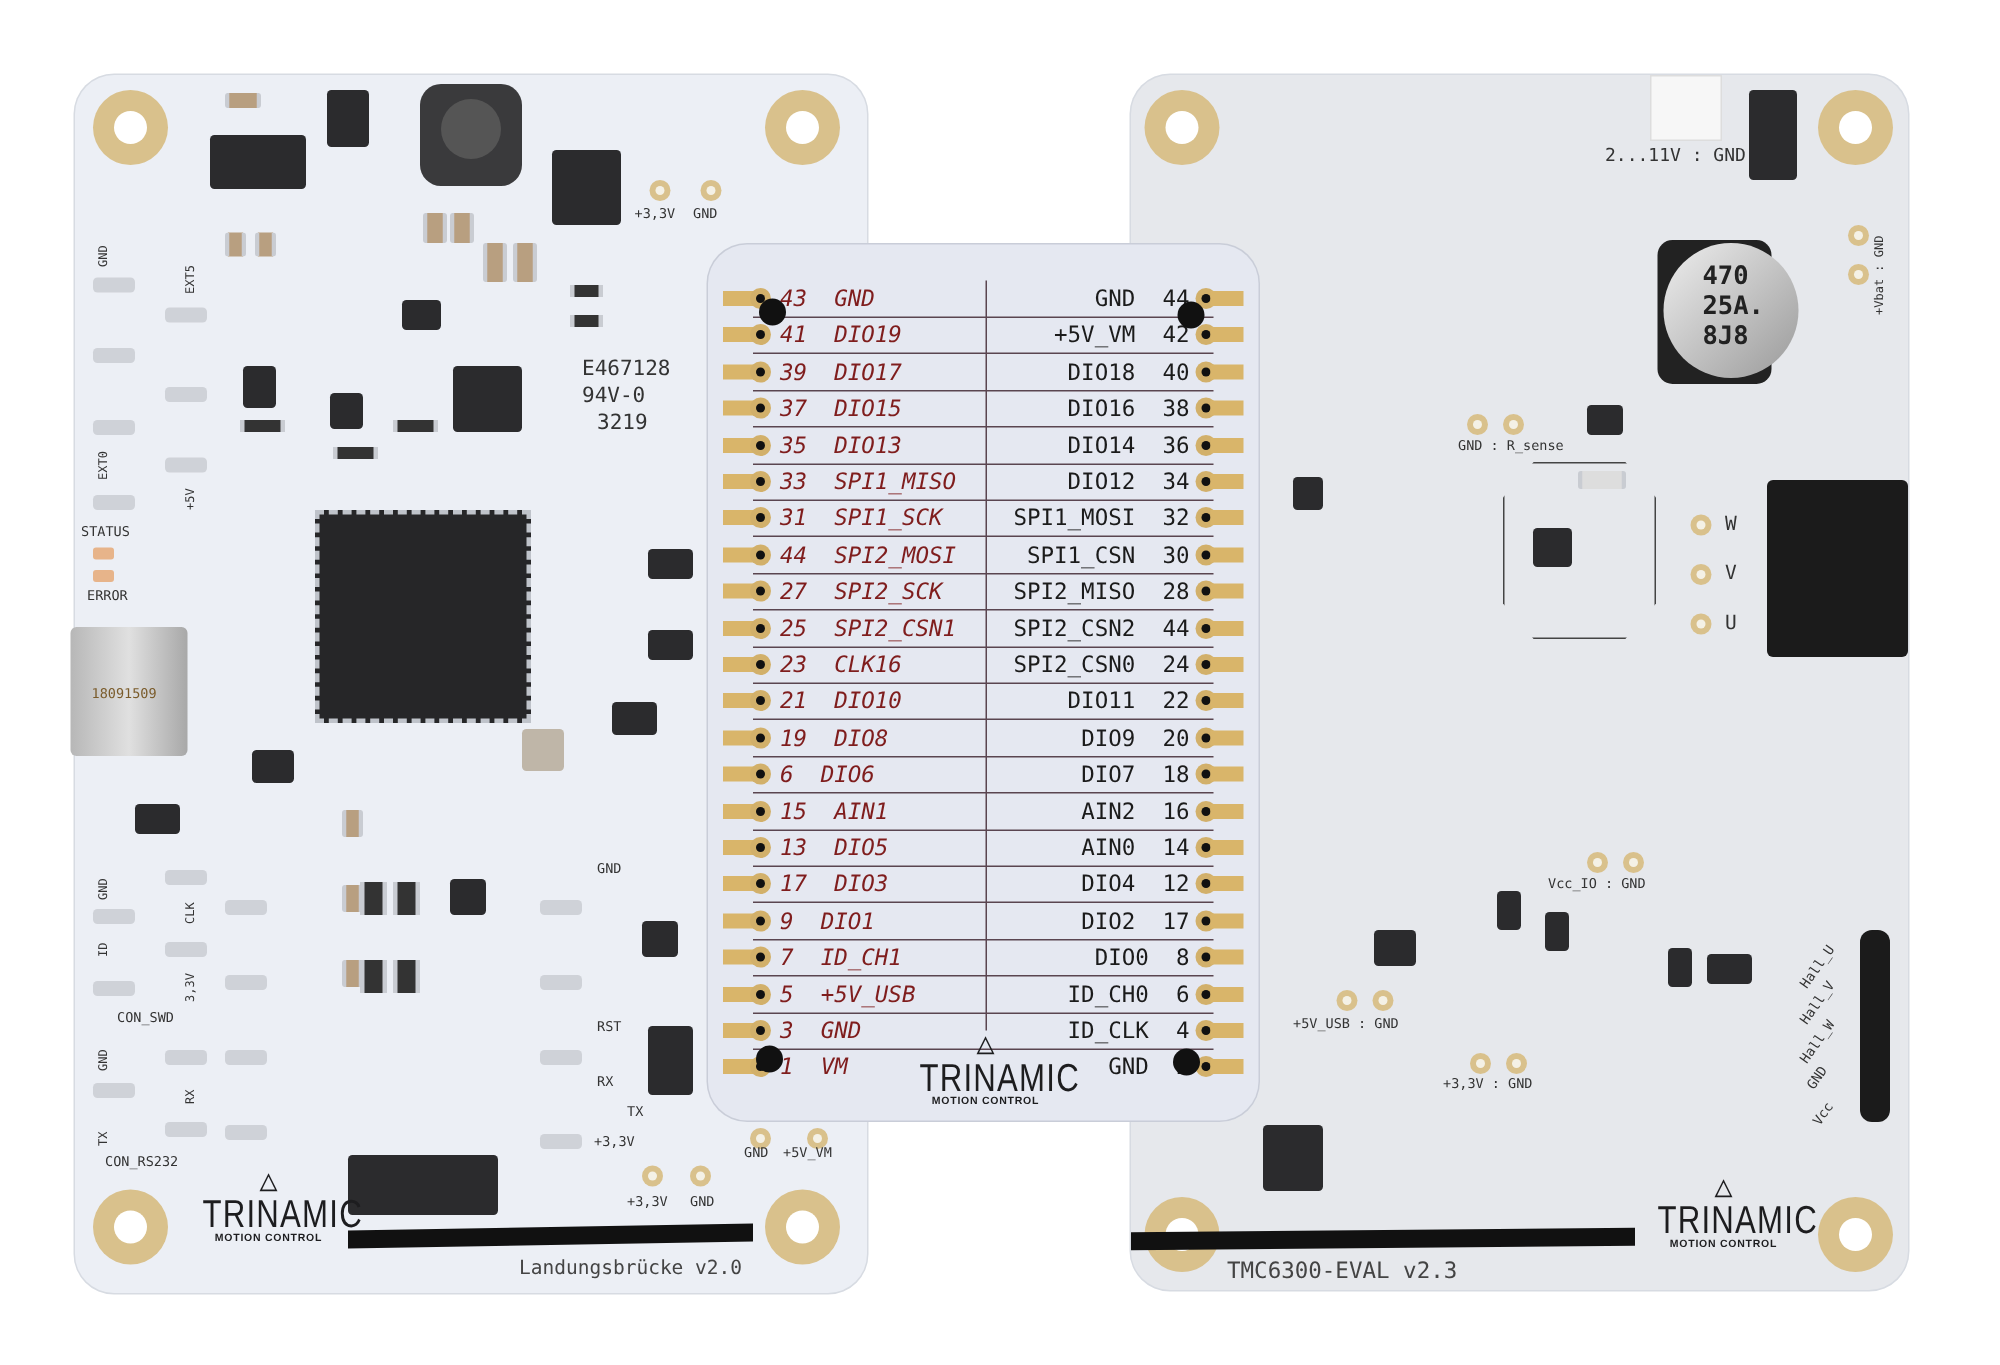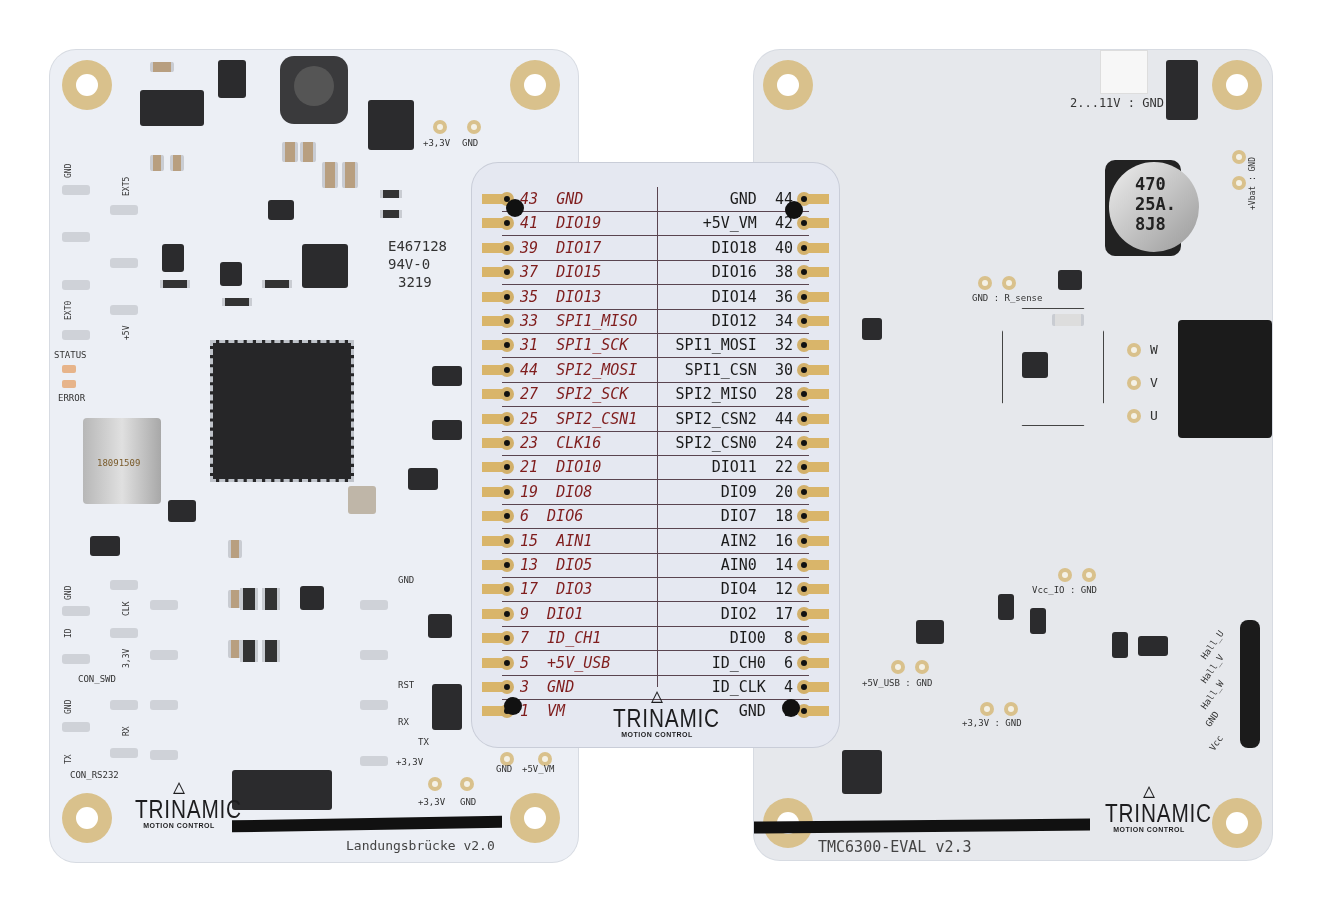--- a/index.html
+++ b/index.html
@@ -34,21 +34,21 @@
   .brow .ltxt{position:absolute;left:48px;top:3px;font-size:15px;color:#7f1d1d;font-style:italic;}
   .brow .rtxt{position:absolute;right:46px;top:3px;font-size:15px;color:#1b1b1b;text-align:right;}
   .brow .sep{position:absolute;left:30px;right:30px;bottom:-1px;height:1px;background:#5a4550;}
   .vline{position:absolute;left:185px;top:24px;width:1px;height:500px;background:#5a4550;}
   .blackdot{position:absolute;width:18px;height:18px;border-radius:50%;background:#111;}
   .cap{position:absolute;left:1105px;top:160px;width:76px;height:96px;background:#222;border-radius:10px;text-align:right;}
   .cap .can{position:absolute;left:4px;top:2px;width:90px;height:90px;border-radius:50%;background:linear-gradient(135deg,#eee,#9a9a9a);}
   .cap .can span{position:absolute;left:26px;font-size:17px;color:#222;font-weight:bold;}
   .conn{position:absolute;left:1178px;top:320px;width:94px;height:118px;background:#1b1b1b;border-radius:4px;}
   .hdr{position:absolute;left:1240px;top:620px;width:20px;height:128px;background:#1b1b1b;border-radius:8px;}
-  .usb{position:absolute;left:47px;top:418px;width:78px;height:86px;background:linear-gradient(90deg,#b7b7b7,#e0e0e0,#a8a8a8);border-radius:4px;margin-left:36px;}
+  .usb{position:absolute;left:47px;top:418px;width:78px;height:86px;background:linear-gradient(90deg,#b7b7b7,#e0e0e0,#a8a8a8);border-radius:4px;}
   .usb span{position:absolute;left:14px;top:40px;font-size:9px;color:#7a5b2a;}
   .mcu{position:absolute;left:210px;top:340px;width:138px;height:136px;background:#262628;border:3px dashed #bfc3ca;}
   .inductor{position:absolute;left:280px;top:56px;width:68px;height:68px;border-radius:14px;background:#3a3a3c;}
   .inductor::after{content:"";position:absolute;left:14px;top:10px;width:40px;height:40px;border-radius:50%;background:#555;}
   .white-conn{position:absolute;left:1100px;top:50px;width:46px;height:42px;background:#f7f7f7;border:1px solid #ddd;}
 </style>
 </head>
 <body>
 
 <div class="board board-left"></div>

